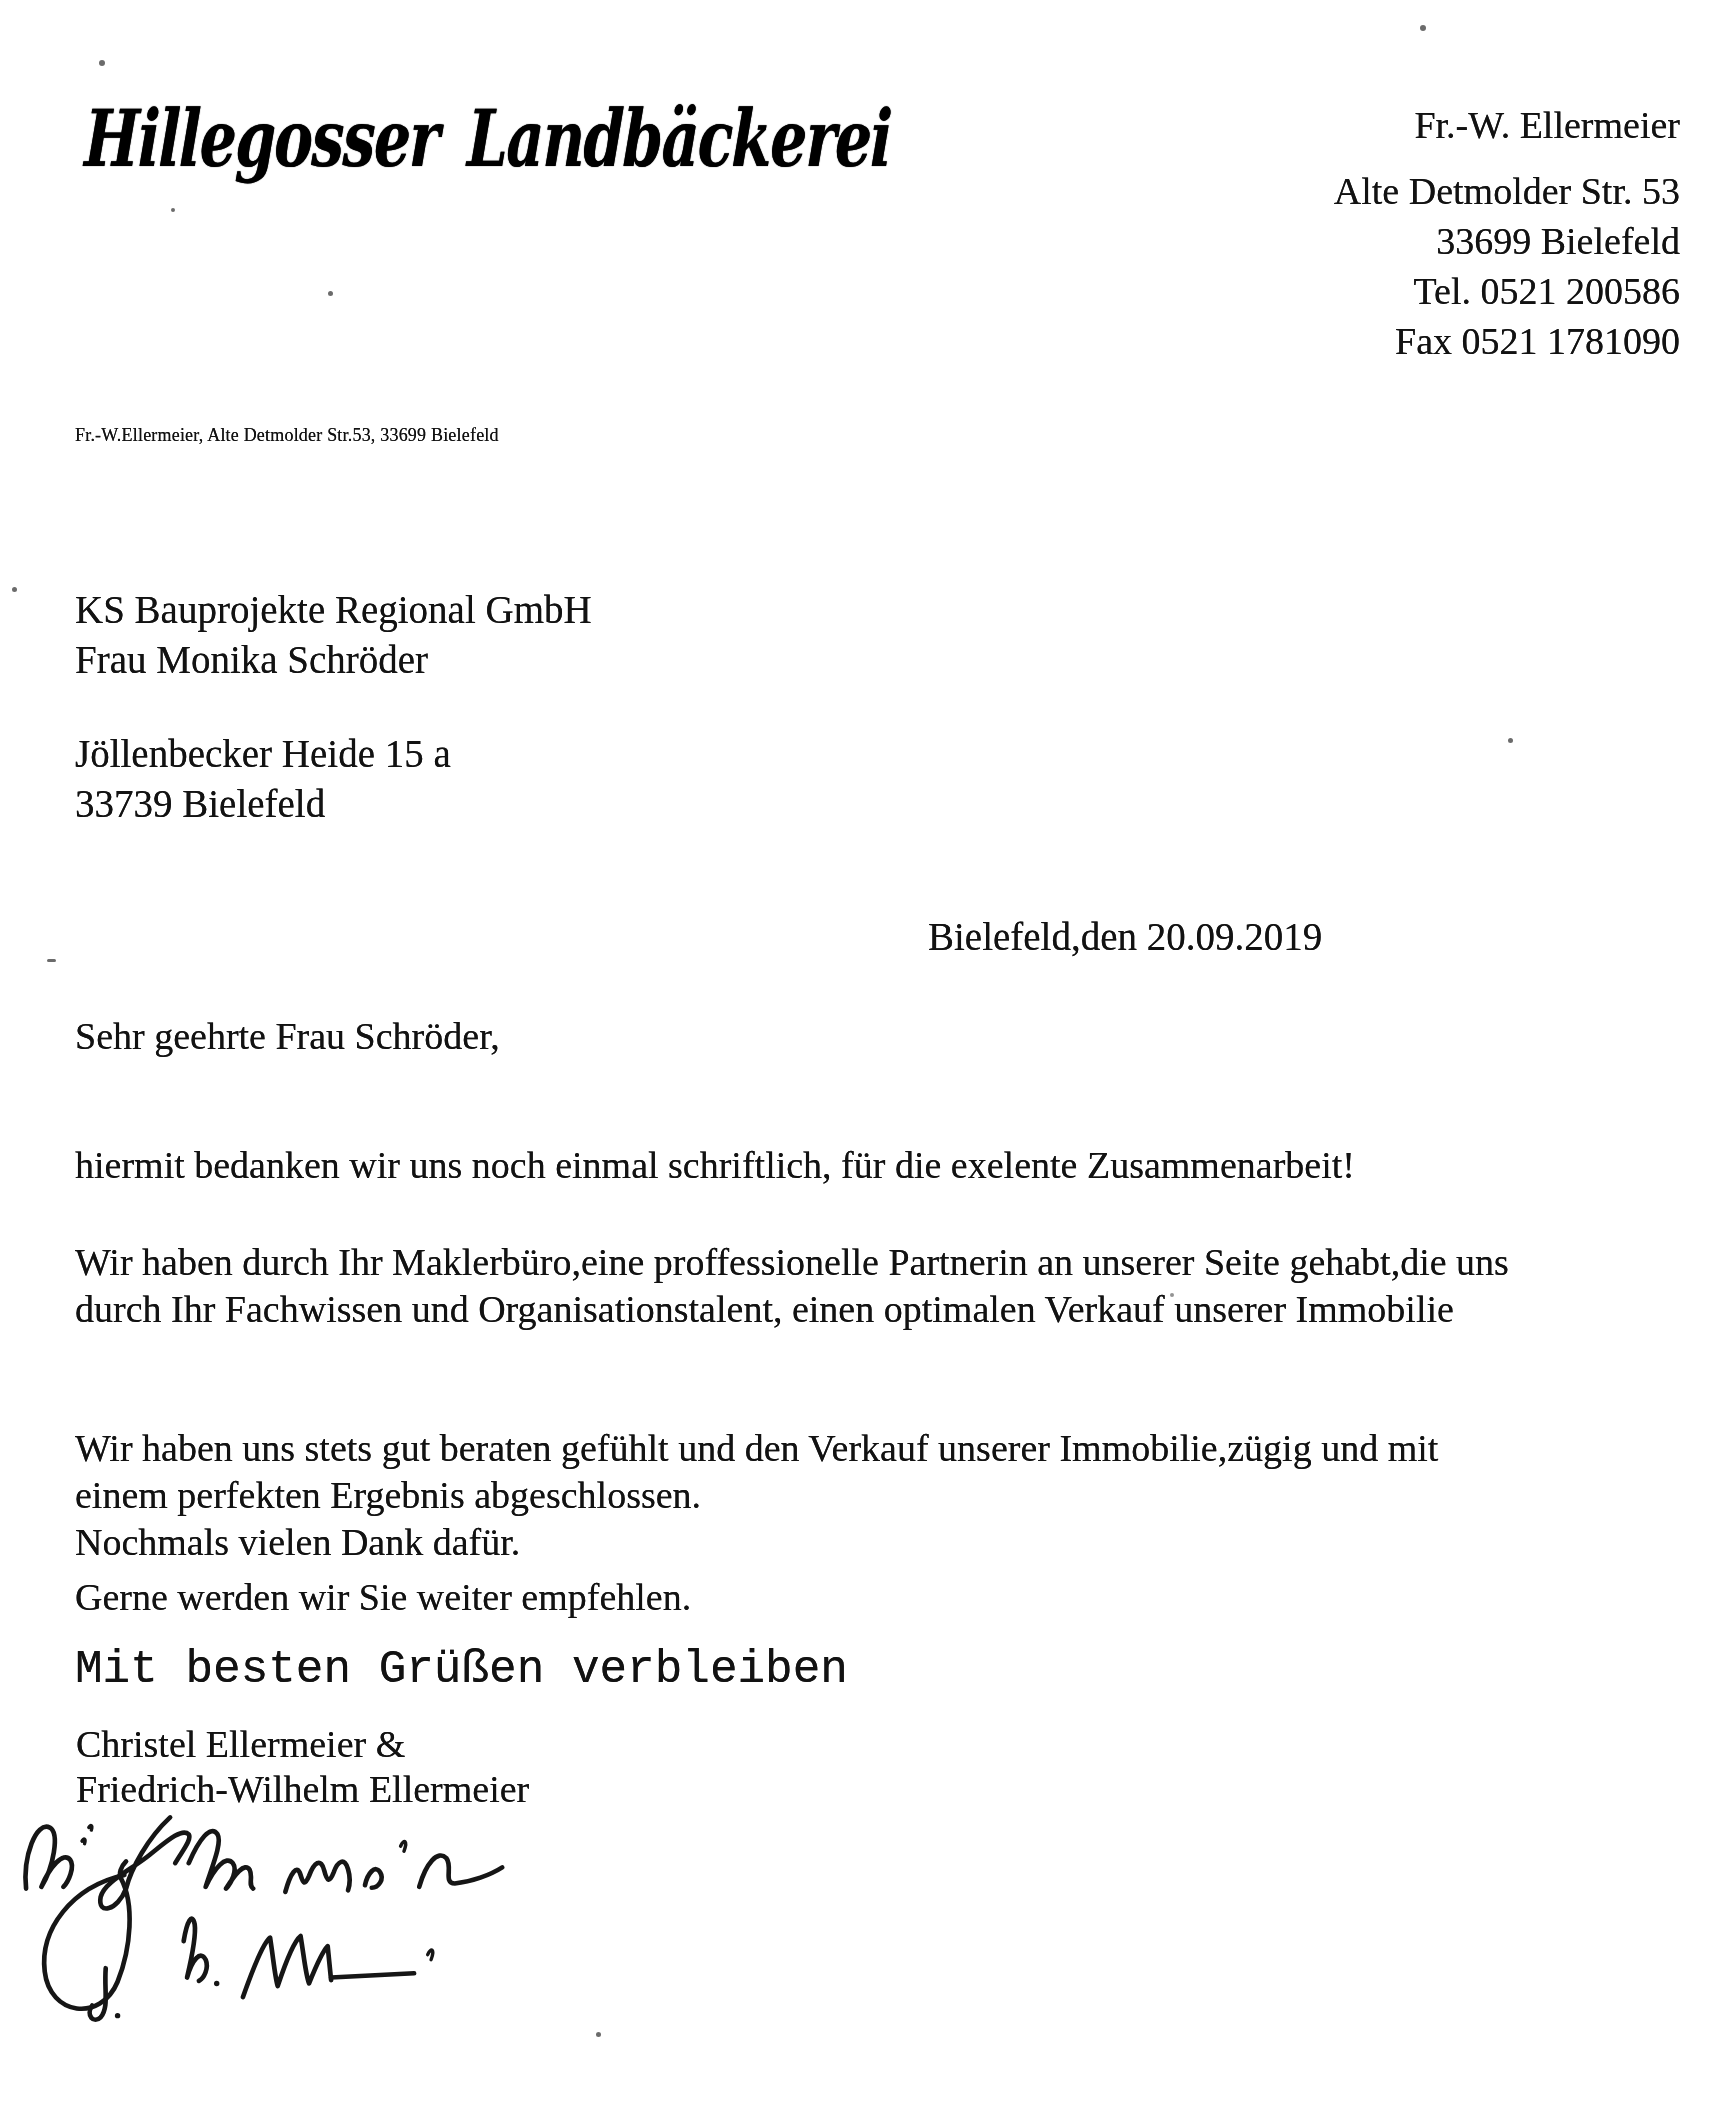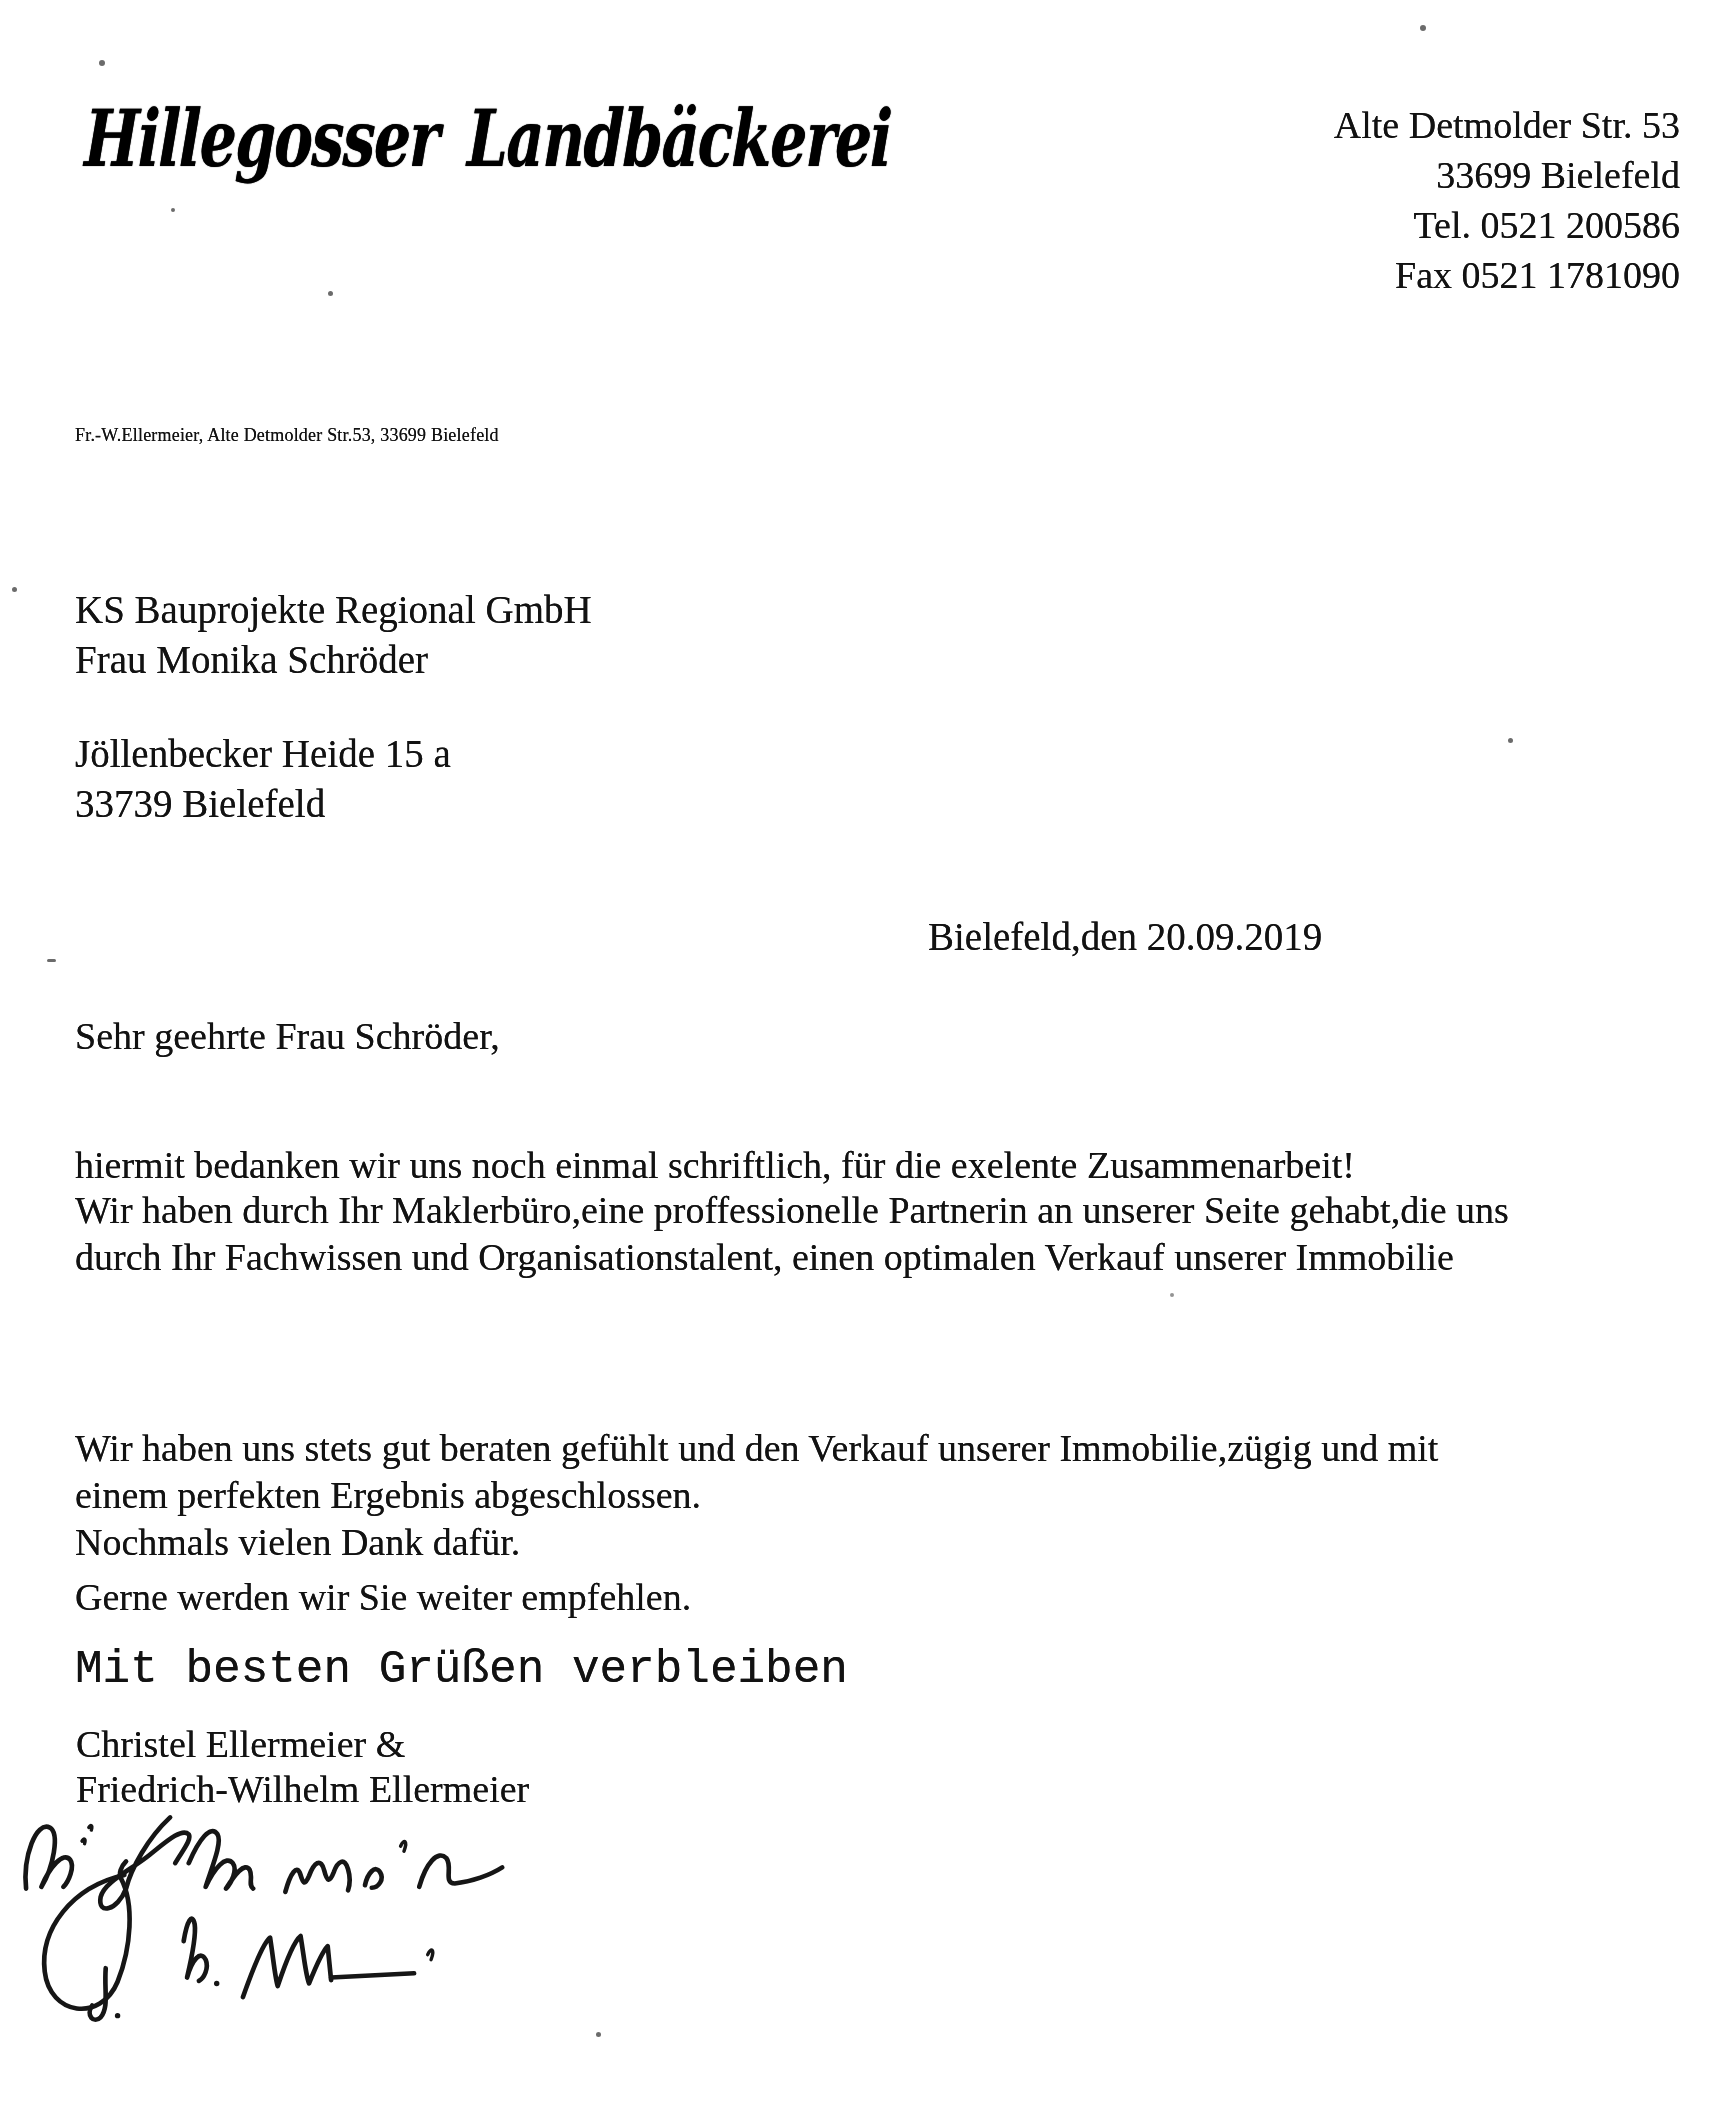--- a/index.html
+++ b/index.html
@@ -38,39 +38,40 @@
     font-size:39px;line-height:50px;white-space:nowrap;
   }
   .recipient .gap{height:44px;}
   .date-line{
     position:absolute;left:928px;top:914px;
     font-size:39px;white-space:nowrap;
   }
   .salutation{position:absolute;left:75px;top:1014px;font-size:38px;text-align:right;}
   .para{position:absolute;left:75px;font-size:38px;line-height:47px;white-space:nowrap;margin-top:38px;}
   .p1{top:1104px;}
-  .p2{top:1149px;}
+  .p2{top:1201px;}
   .p3{top:1387px;}
   .p3 .line-last{margin-top:7.6px;}
   .closing{position:absolute;left:75px;top:1644px;font-size:46px;font-family:Liberation Mono, monospace;}
   .sig-names{position:absolute;left:76px;top:1722px;font-size:38px;line-height:45px;white-space:nowrap;}
   .signature{position:absolute;left:21px;top:1802px;width:610px;height:246px;}
   .signature path{fill:none;stroke:#161616;stroke-width:5.5;stroke-linecap:round;stroke-linejoin:round;}
   .signature .thin{stroke-width:4;}
   
   .speck{position:absolute;background:#3a3a3a;border-radius:50%;opacity:.75;}
 </style>
 </head>
 <body>
 
 <div class="page">
 
   <div class="logo">Hillegosser Landbäckerei</div>
 
   <div class="contact">
+    <div class="contact-name">Fr.-W. Ellermeier</div>
     <div>Alte Detmolder Str. 53</div>
     <div>33699 Bielefeld</div>
     <div>Tel. 0521 200586</div>
     <div>Fax 0521 1781090</div>
   </div>
 
   <div class="sender-line">Fr.-W.Ellermeier, Alte Detmolder Str.53, 33699 Bielefeld</div>
 
   <div class="recipient">
     <div>KS Bauprojekte Regional GmbH</div>

